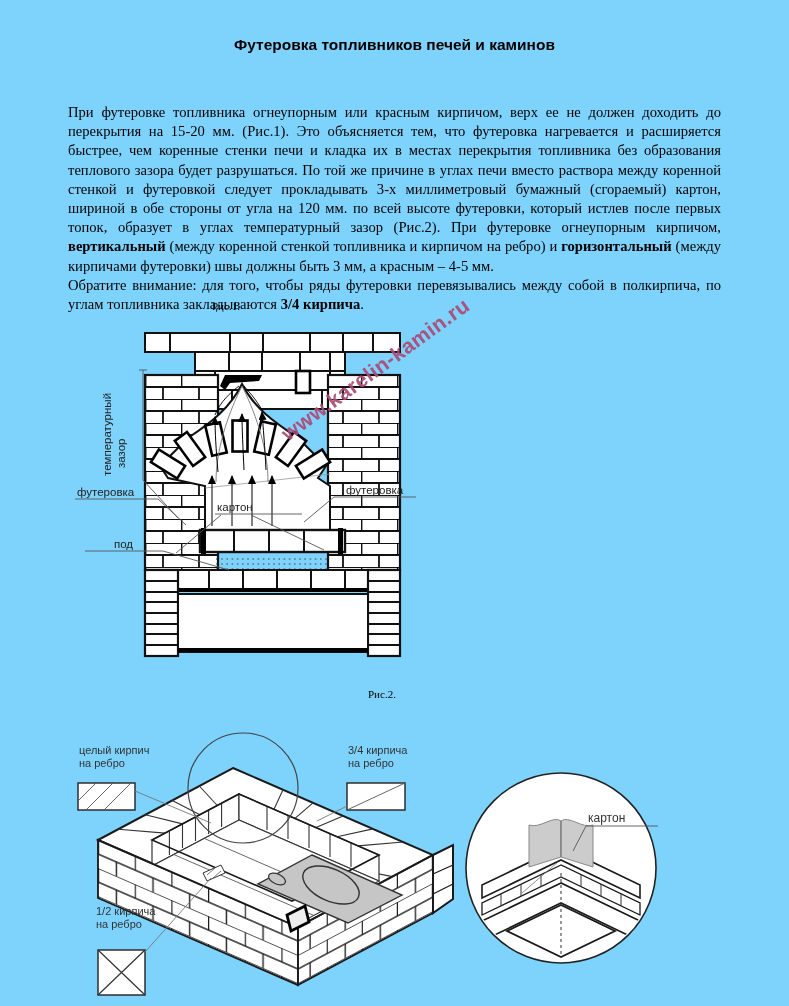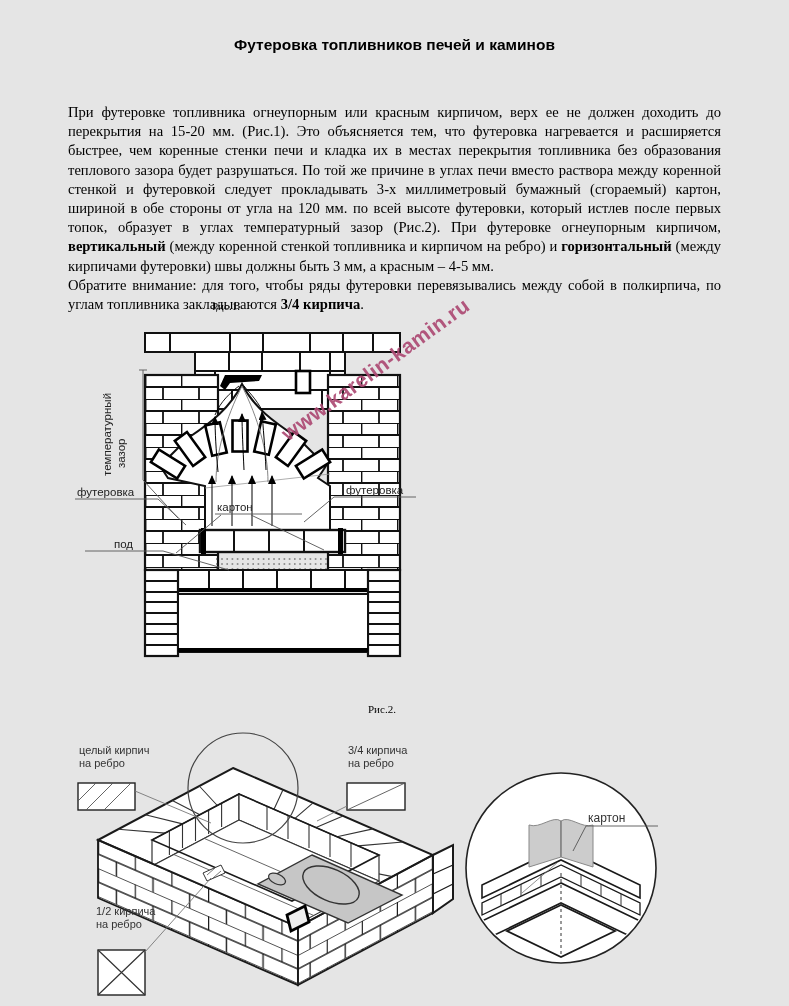--- a/index.html
+++ b/index.html
@@ -1,25 +1,25 @@
 <!DOCTYPE html>
 <html><head>
 <meta charset="utf-8">
 <style>
   html,body{margin:0;padding:0;background:#fff;}
-  .page{position:relative;width:789px;height:1006px;background:#e5e5e5;
+  .page{position:relative;width:789px;height:1006px;background:#7dd3fc;
         font-family:"Liberation Serif",serif;color:#000;overflow:hidden;}
   .doc-title{position:absolute;top:36px;left:0;width:100%;text-align:center;
         font-family:"Liberation Sans",sans-serif;font-size:15.5px;font-weight:bold;}
   .body-text{position:absolute;top:64px;left:68px;width:653px;
         font-size:14.6px;line-height:19.2px;text-align:justify;margin-top:39px;}
   .body-text p{margin:0;}
   .fig-caption{position:absolute;font-size:11px;}
   #cap1{left:212px;top:300px;}
-  #cap2{left:368px;top:703px;}
+  #cap2{left:368px;top:688px;}
   .watermark{position:absolute;left:284px;top:424px;white-space:nowrap;
         font-family:"Liberation Sans",sans-serif;font-weight:bold;font-size:21px;
         letter-spacing:.5px;color:#ad4a74;opacity:.92;
         transform:rotate(-36deg);transform-origin:0 50%;}
   #fig1{position:absolute;left:66px;top:322px;}
   #fig2a{position:absolute;left:55px;top:727px;}
   #fig2b{position:absolute;left:452px;top:765px;}
   .bk{stroke:#111;stroke-width:2;fill:none;}
   .bkf{fill:#fff;stroke:#111;stroke-width:2;}
   .jt{stroke:#333;stroke-width:1.1;fill:none;}

